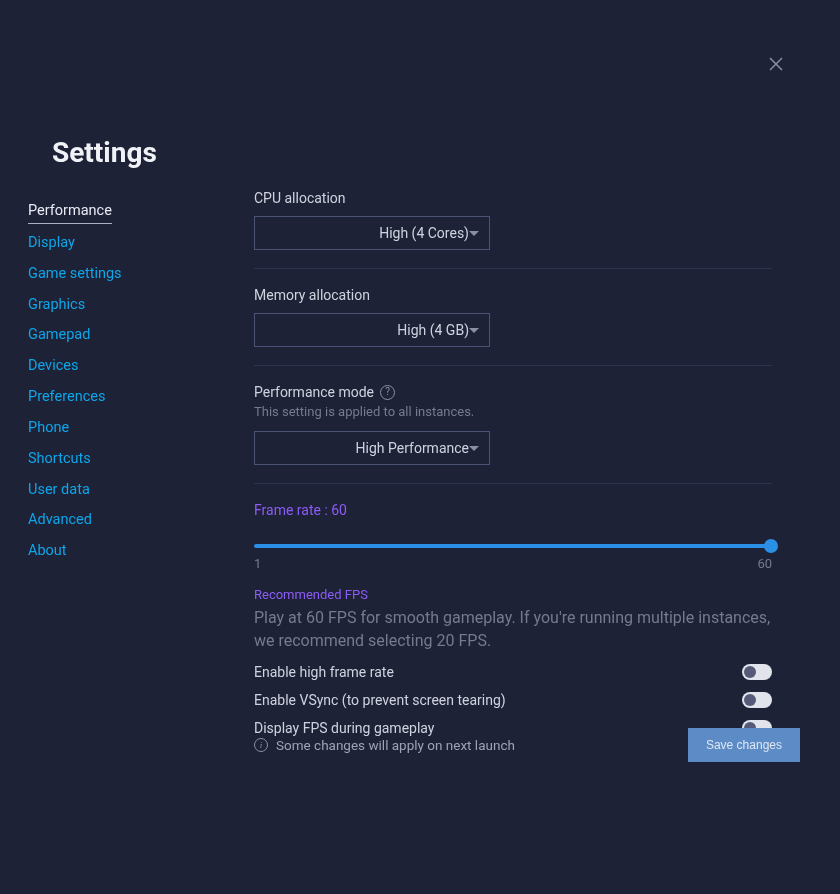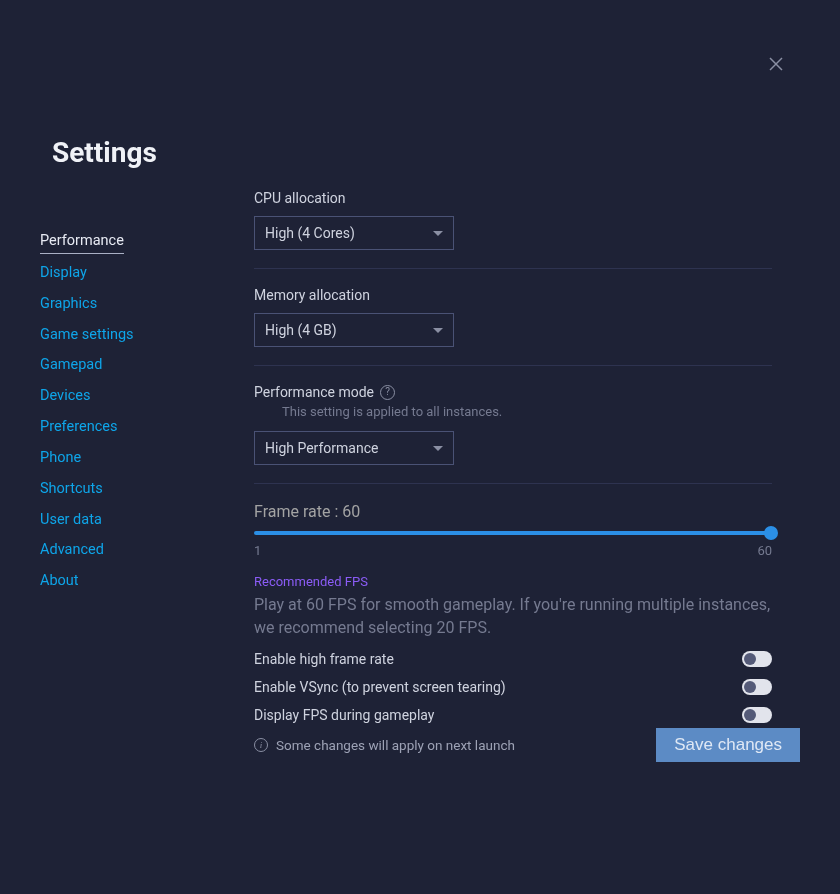--- a/index.html
+++ b/index.html
@@ -28,23 +28,22 @@
     top: 136px;
     left: 36px;
     font-size: 28px;
     font-weight: 700;
     color: #f0f2f7;
     margin-left: 16px;
   }
   .sidebar {
     position: absolute;
     top: 196px;
-    left: 40px;
+    left: 28px;
     width: 170px;
-    margin-top: 30px;
   }
   .sidebar-item {
     padding: 6px 0;
     color: #0ea5e9;
     cursor: pointer;
     font-size: 14.5px;
     line-height: 1.3;
     display: inline-block;
     clear: both;
   }
@@ -67,30 +66,29 @@
     margin-bottom: 10px;
     display: flex;
     align-items: center;
     gap: 6px;
   }
   .subnote {
     color: #757a90;
     font-size: 13px;
     margin-top: -6px;
     margin-bottom: 12px;
-    margin-left: 28px;
   }
   .select {
     border: 1px solid #4a5275;
     background: transparent;
     height: 34px;
-    width: 200px;
-    display: flex;
-    align-items: center;
-    justify-content: space-between;
+    width: 236px;
+    display: flex;
+    align-items: center;
+    justify-content: flex-end;
     padding: 0 10px;
     color: #cfd3df;
     font-size: 14px;
     cursor: pointer;
     margin-bottom: 18px;
   }
   .select .caret {
     border-left: 5px solid transparent;
     border-right: 5px solid transparent;
     border-top: 5px solid #8a8fa3;
@@ -119,23 +117,23 @@
     display: inline-flex;
     align-items: center;
     justify-content: center;
     font-size: 9px;
     color: #8a8fa3;
     font-style: italic;
     font-family: Georgia, serif;
   }
   .slider-row { margin-top: 4px; }
   .slider-label {
-    color: #a3a3a3;
-    font-size: 16px;
-    margin-bottom: 10px;
+    color: #8b5cf6;
+    font-size: 14px;
+    margin-bottom: 26px;
   }
   .slider-track {
     position: relative;
     height: 4px;
     background: #2b8fe6;
     border-radius: 2px;
     width: 100%;
   }
   .slider-thumb {
     position: absolute;
@@ -191,41 +189,41 @@
     gap: 8px;
     color: #9da2b5;
     font-size: 13.5px;
   }
   .save-btn {
     background: #5c8bc5;
     color: #dfe8f5;
     border: none;
     height: 34px;
     padding: 0 18px;
-    font-size: 17px;
+    font-size: 12px;
     cursor: pointer;
   }
 </style>
 </head>
 <body>
 
 <div class="close-btn">
   <svg viewBox="0 0 24 24">
     <line x1="4" y1="4" x2="20" y2="20" stroke="currentColor" stroke-width="2"></line>
     <line x1="20" y1="4" x2="4" y2="20" stroke="currentColor" stroke-width="2"></line>
   </svg>
 </div>
 
 <h1 class="title">Settings</h1>
 
 <nav class="sidebar">
   <div><span class="sidebar-item active">Performance</span></div>
   <div><span class="sidebar-item">Display</span></div>
+  <div><span class="sidebar-item">Game settings</span></div>
   <div><span class="sidebar-item">Graphics</span></div>
-  <div><span class="sidebar-item">Game settings</span></div>
   <div><span class="sidebar-item">Gamepad</span></div>
   <div><span class="sidebar-item">Devices</span></div>
   <div><span class="sidebar-item">Preferences</span></div>
   <div><span class="sidebar-item">Phone</span></div>
   <div><span class="sidebar-item">Shortcuts</span></div>
   <div><span class="sidebar-item">User data</span></div>
   <div><span class="sidebar-item">Advanced</span></div>
   <div><span class="sidebar-item">About</span></div>
 </nav>
 

